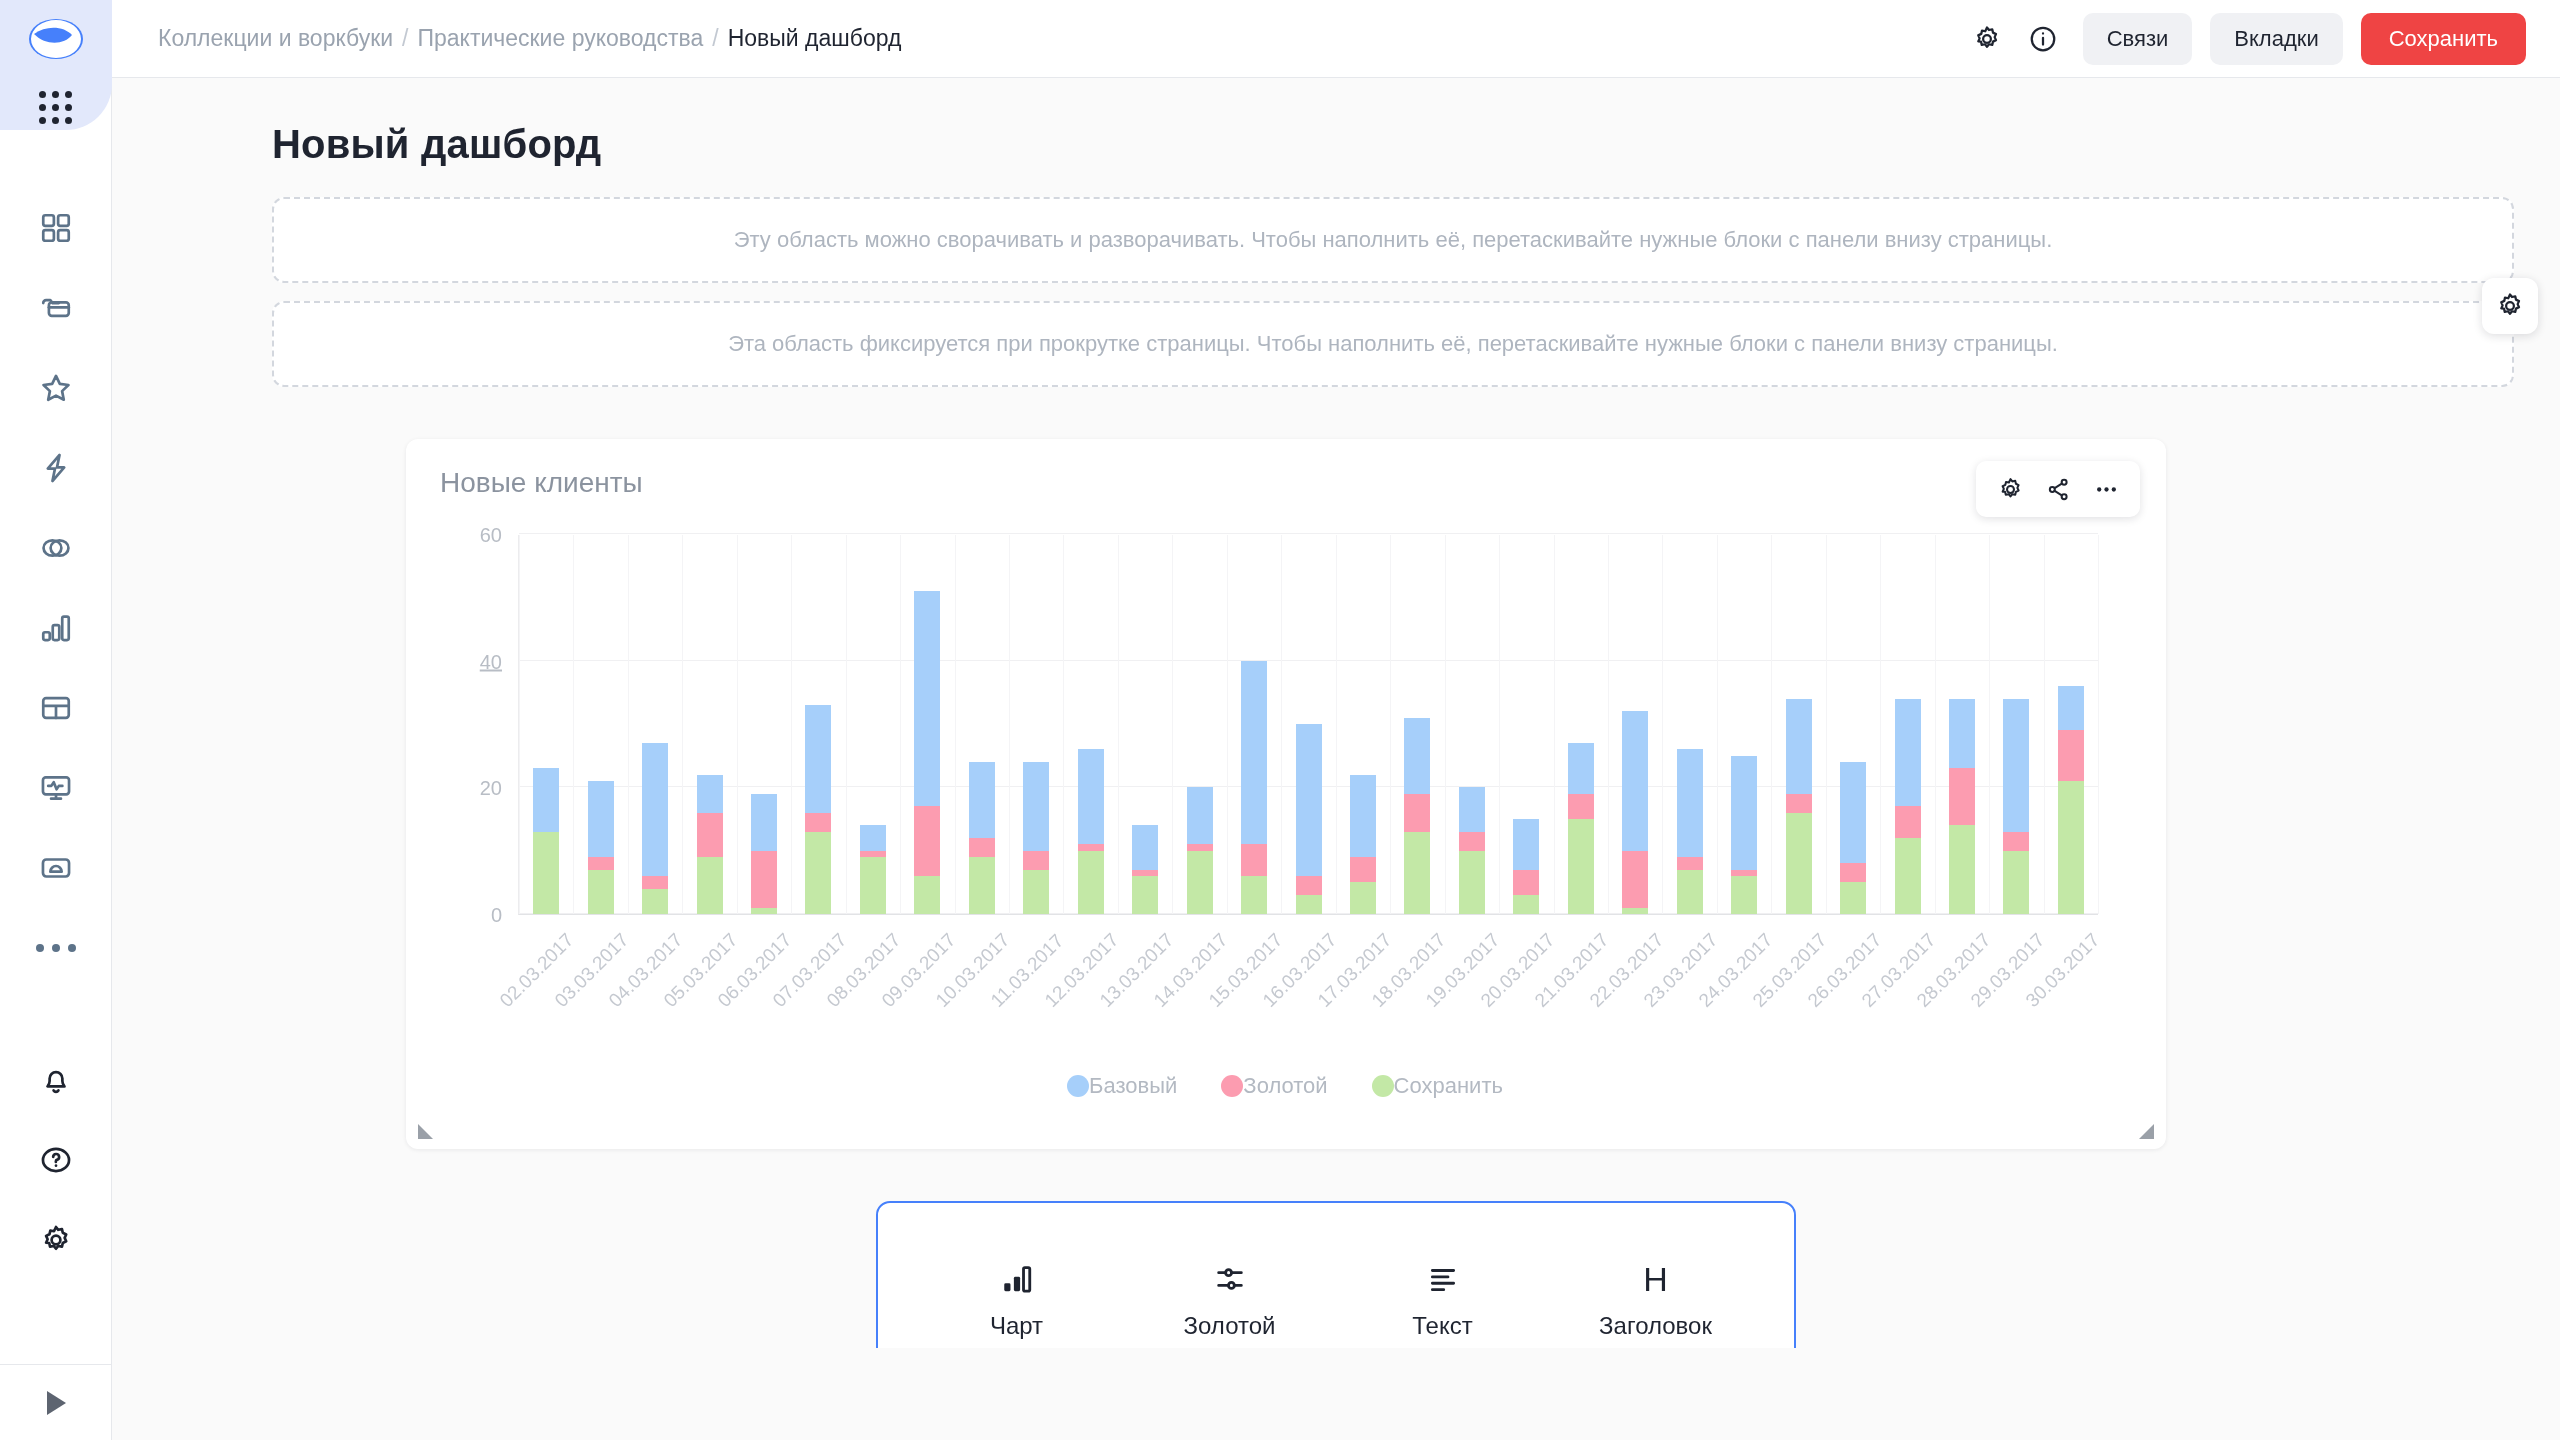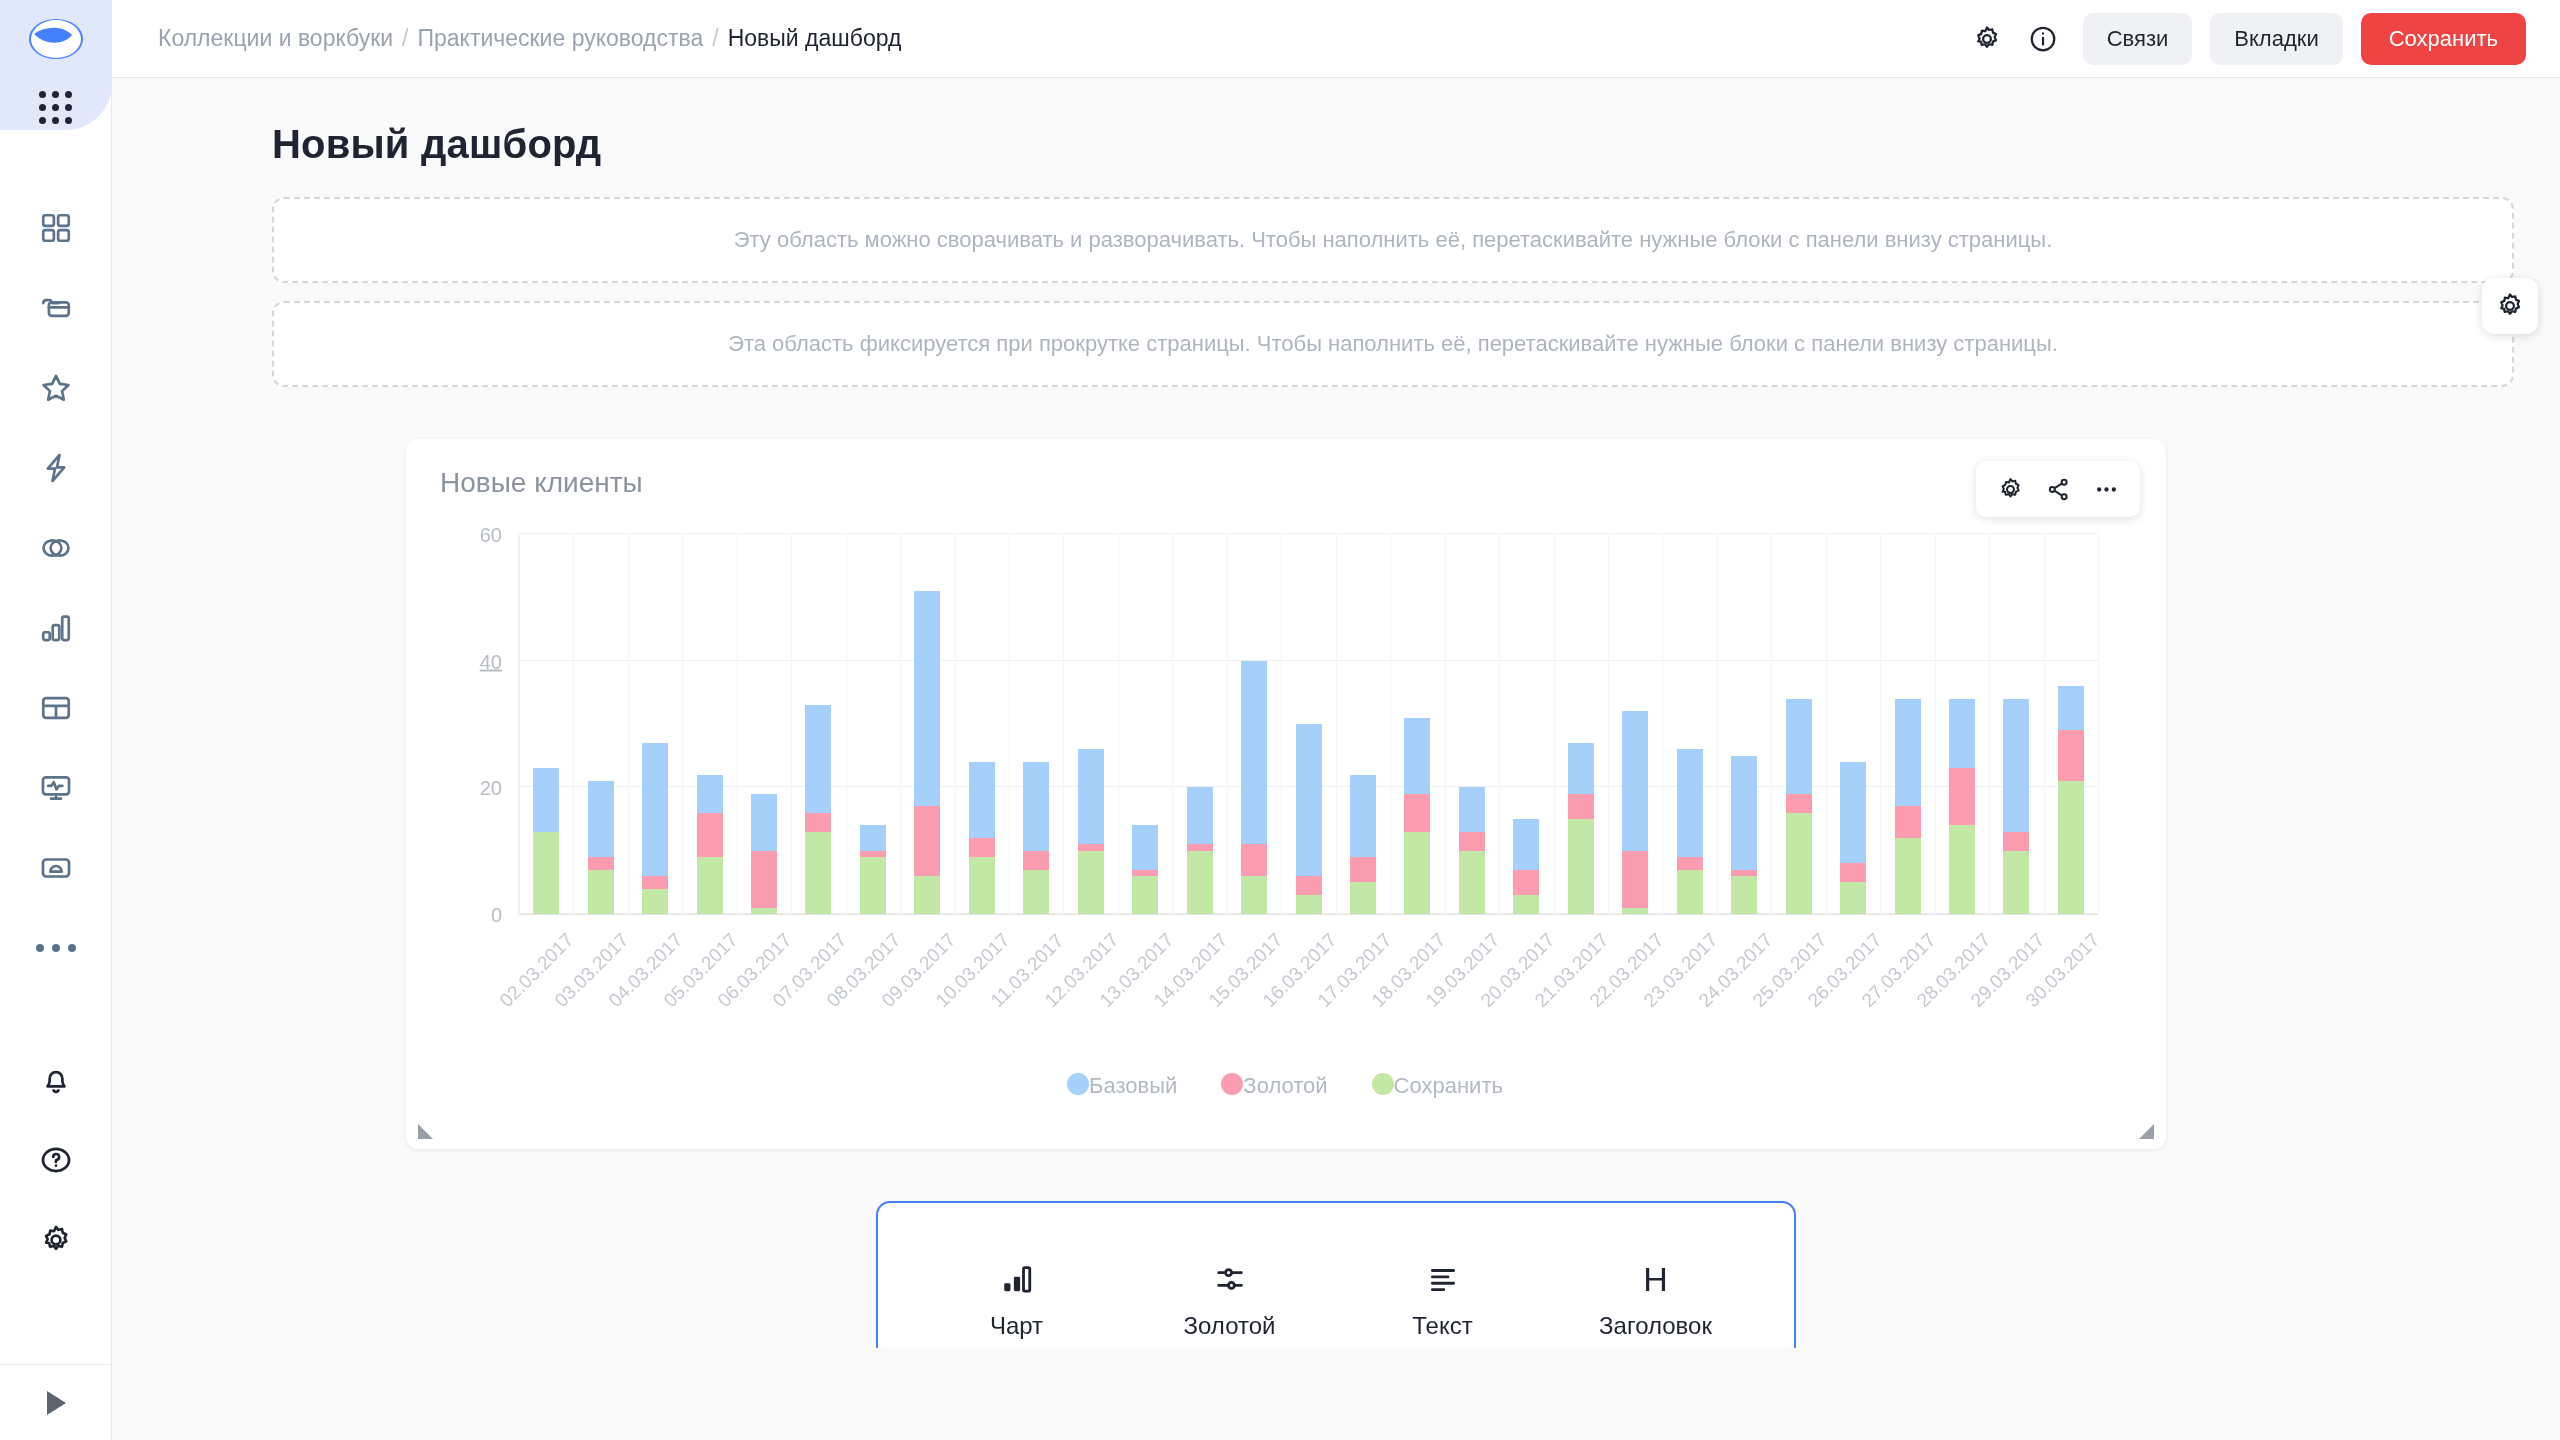--- a/index.html
+++ b/index.html
@@ -152,21 +152,21 @@
   .xlabels { position:absolute; left:78px; right:32px; top: 408px; height: 130px; display:flex; }
   .xslot { flex:1 1 0; position:relative; }
   .xlab {
     position:absolute; left: 50%; top: 6px; font-size: 19px; color:#c5c9d0;
     white-space: nowrap; transform-origin: left top; transform: rotate(-45deg) translate(-84px, 14px);
   }
   .legend {
     position:absolute; left:0; right:0; top: 560px; display:flex; align-items:center;
     justify-content:center; gap: 44px;
   }
-  .leg { display:flex; align-items:flex-start; gap: 0; cursor:pointer; }
+  .leg { display:flex; align-items:center; gap: 0; cursor:pointer; }
   .leg .sw { width: 22px; height: 22px; border-radius:50%; display:block; }
   .leg .lb { font-size: 22px; color:#b3b9c2; }
 
   
   .palette-wrap { display:flex; justify-content:center; margin-top: 52px; }
   .palette {
     width: 920px; height: 200px; border: 2px solid #4680fb; border-radius: 14px;
     background:#ffffff; display:flex; align-items:center; justify-content:space-around;
     padding: 0 32px;
   }

